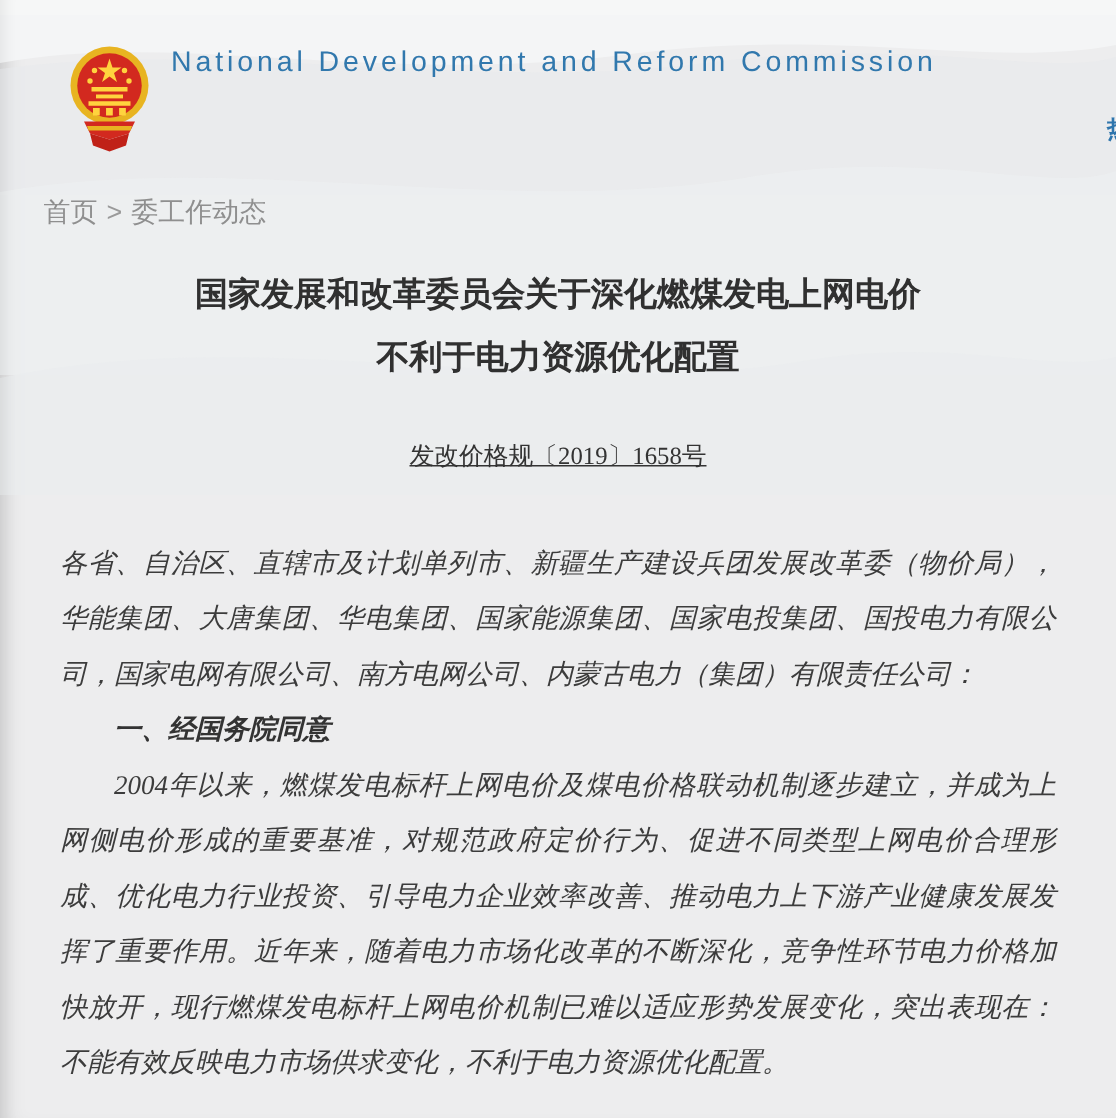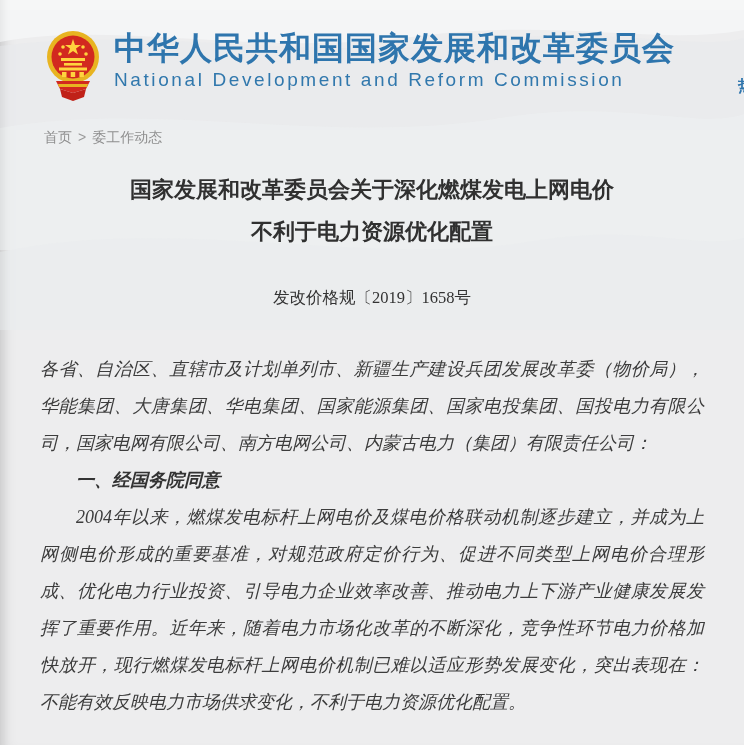--- a/index.html
+++ b/index.html
@@ -26,35 +26,35 @@
     font-size:19px;color:#3178ad;letter-spacing:2.6px;line-height:24px;
     margin-top:1px;white-space:nowrap;
   }
   
   .edge-fragment{
     position:absolute;top:76px;right:-10px;color:#2e75ad;font-size:16px;
     font-weight:bold;z-index:2;cursor:pointer;
   }
 
   
-  .breadcrumb{margin:26px 0 0 44px;font-size:14px;color:#8f8f8f;}
+  .breadcrumb{margin:26px 0 0 29px;font-size:18px;color:#8f8f8f;}
   .breadcrumb a{color:#8f8f8f;text-decoration:none;cursor:pointer;}
   .crumb-sep{margin:0 6px;color:#9a9a9a;}
 
   
   .article{margin:0 40px;color:#333;}
   .doc-title{
     margin-top:22px;text-align:center;
     font-family:"Liberation Serif","DejaVu Serif",serif;
     font-size:22px;font-weight:bold;color:#303030;line-height:42px;
   }
   .doc-number{
     margin-top:34px;text-align:center;
     font-family:"Liberation Serif","DejaVu Serif",serif;
-    font-size:16.5px;color:#333;
+    font-size:16.5px;color:#333;text-decoration:underline;
   }
   .body-text{
     margin-top:42px;
     font-family:"Liberation Serif","DejaVu Serif",serif;
     font-size:18px;line-height:37px;color:#3c3c3c;text-align:justify;
   }
   .body-text p{margin:0;font-style:italic;}
   .p-indent{text-indent:2em;}
   .sec-heading{
     margin:0;text-indent:2em;font-size:18px;line-height:37px;font-weight:bold;
@@ -91,21 +91,20 @@
       <rect x="13" y="40.5" width="28" height="3" fill="#ffd33e"></rect>
       <rect x="16" y="45" width="4.5" height="5" fill="#ffd33e"></rect>
       <rect x="24.7" y="45" width="4.5" height="5" fill="#ffd33e"></rect>
       <rect x="33.4" y="45" width="4.5" height="5" fill="#ffd33e"></rect>
 
       <path d="M10 54 L44 54 L40 62 L27 66 L14 62 Z" fill="#d2291f"></path>
       <path d="M14 62 L27 66 L40 62 L38 70 L27 74 L16 70 Z" fill="#c02118"></path>
       <path d="M12 57 L42 57 L41 60 L13 60 Z" fill="#e8b421"></path>
     </svg>
     <div class="wordmark">
-      <div class="org-zh">中华人民共和国国家发展和改革委员会</div>
       <div class="org-en">National Development and Reform Commission</div>
     </div>
   </div>
 
   <div class="edge-fragment">热</div>
 
   <div class="breadcrumb">
     <a>首页</a><span class="crumb-sep">&gt;</span><a>委工作动态</a>
   </div>
 

